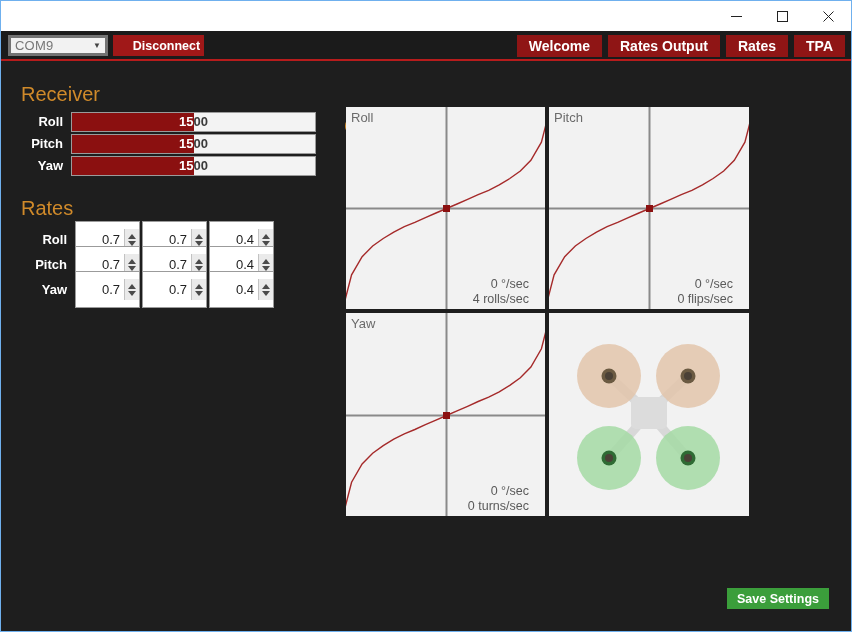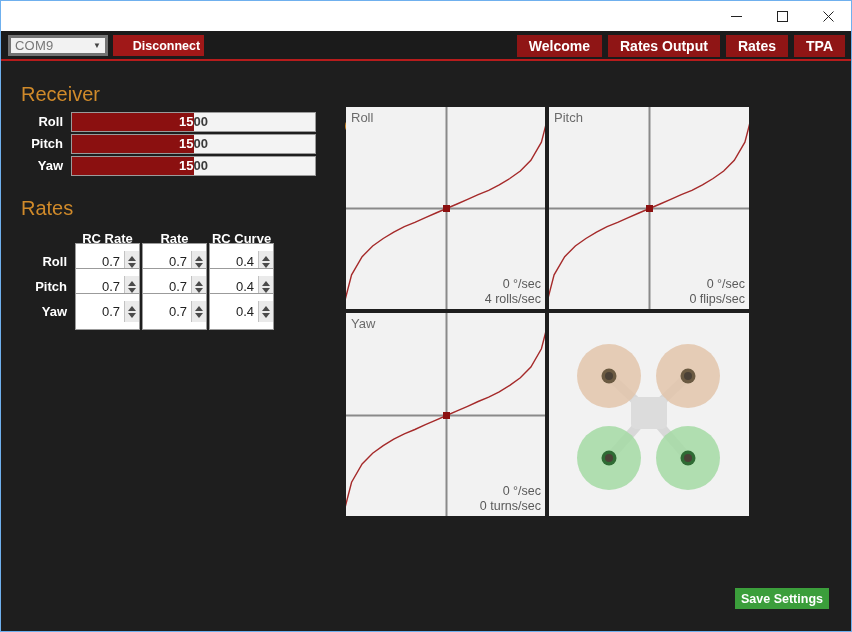--- a/index.html
+++ b/index.html
@@ -174,34 +174,34 @@
   #cell-pitch { left: 203px; top: 0; width: 200px; height: 202px; }
   #cell-yaw   { left: 0;   top: 206px; width: 199px; height: 203px; }
   #cell-model { left: 203px; top: 206px; width: 200px; height: 203px; }
 
   .chart-name {
     position: absolute; left: 5px; top: 3px;
     color: #6b6b6b; font-size: 13px;
     z-index: 3;
   }
   .chart-readout {
-    position: absolute; right: 4px; bottom: 2px;
+    position: absolute; right: 16px; bottom: 2px;
     text-align: right;
     color: #5a5a5a; font-size: 12.5px;
     line-height: 15px;
     z-index: 3;
     margin-top: 27px;
   }
   .chart-svg { position: absolute; left: 0; top: 0; }
 
   
   #save-settings {
     position: absolute;
     right: 22px; bottom: 22px;
-    width: 94px; height: 21px;
+    width: 102px; height: 21px;
     background: #3b9e3b;
     color: #ffffff; font-size: 12.5px; font-weight: bold;
     display: flex; align-items: center; justify-content: center;
   }
 </style>
 </head>
 <body>
 
 <div id="app">
 
@@ -272,26 +272,20 @@
       <div class="rx-clip" id="clip-yaw" style="width: 122px;">
           <div class="rx-fill" id="fill-yaw" style="width: 122px;"></div>
           <div class="rx-val-light">1500</div>
         </div>
     </div>
   </div>
 
   <div class="section-title" id="rates-title">Rates</div>
 
   <div id="rates-table">
-    <div class="rt-head">
-      <div class="sp"></div>
-      <div class="hc">RC Rate</div>
-      <div class="hc">Rate</div>
-      <div class="hc">RC Curve</div>
-    </div>
 
     <div class="rt-row">
       <div class="rl">Roll</div>
       <div class="spin">
         <span class="sv">0.7</span>
         <span class="sbtns">
             <i class="up"></i>
             <i class="down"></i>
           </span>
       </div>

